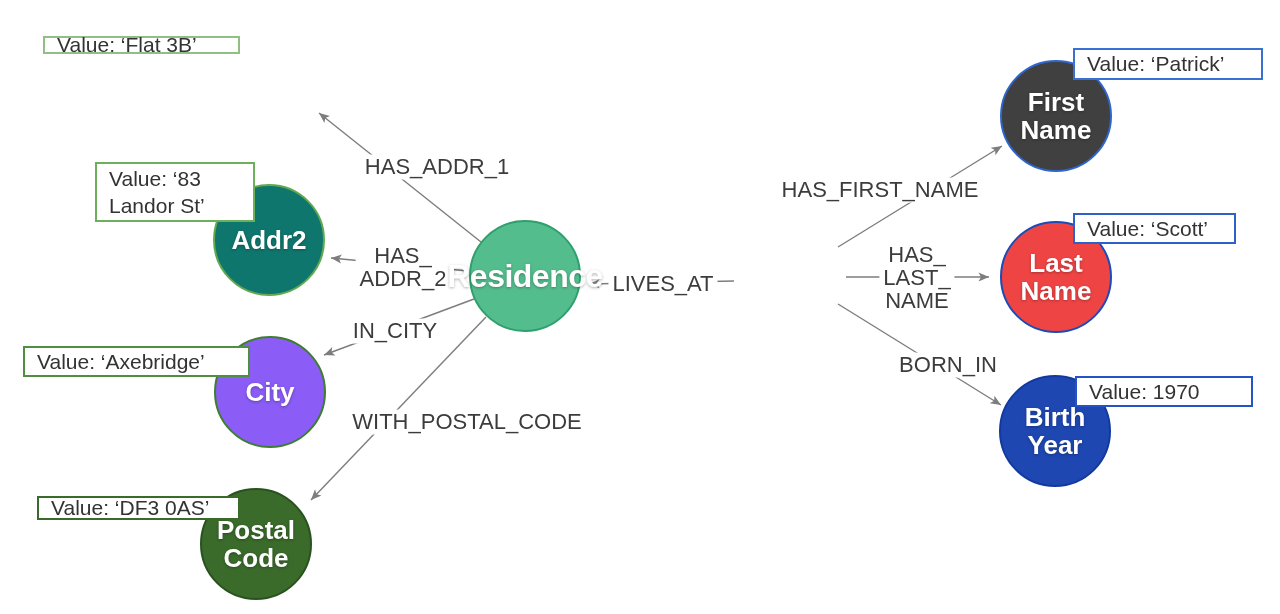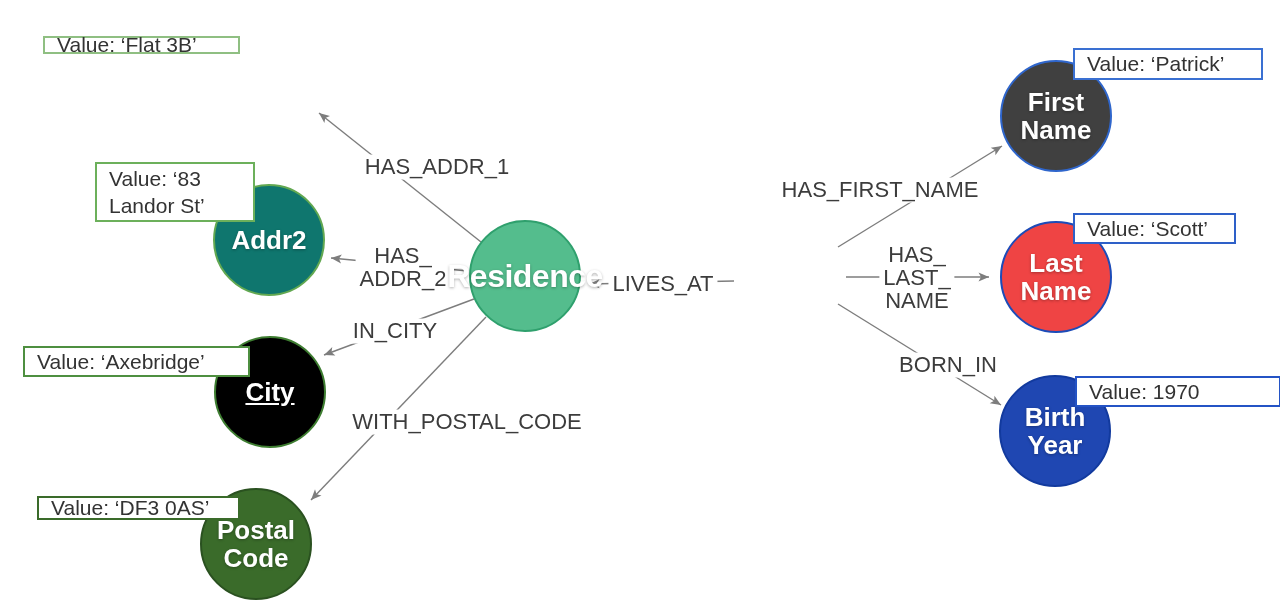--- a/index.html
+++ b/index.html
@@ -60,21 +60,21 @@
     position:absolute;z-index:4;background:#ffffff;border:2px solid #999;
     display:flex;align-items:center;padding:0 12px;
     font-size:21px;color:var(--value-text);white-space:nowrap;
   }
   #val-addr1{left:43px;top:36px;width:197px;height:18px;}
   #val-addr2{left:95px;top:162px;width:160px;height:60px;white-space:normal;line-height:1.3;}
   #val-city{left:15px;top:346px;width:227px;height:31px;margin-left:8px;}
   #val-postal-code{left:37px;top:496px;width:203px;height:24px;}
   #val-first-name{left:1073px;top:48px;width:190px;height:32px;}
   #val-last-name{left:1073px;top:213px;width:163px;height:31px;}
-  #val-birth-year{left:1075px;top:376px;width:206px;height:31px;}
+  #val-birth-year{left:1075px;top:376px;width:178px;height:31px;}
 </style>
 </head>
 <body>
 
 <div class="canvas">
 
   <svg class="edges" width="1280" height="614">
     <defs>
       <marker id="arrowhead" markerWidth="12" markerHeight="10" refX="11" refY="5" orient="auto" markerUnits="userSpaceOnUse">
         <path d="M0.5,0.5 L11,5 L0.5,9.5 L3,5 Z"></path>
@@ -114,21 +114,21 @@
     <span>LAST_</span>
     <span>NAME</span>
   </div>
   <div class="rel" id="rel-born-in">
     <span>BORN_IN</span>
   </div>
 
   <div class="node" id="node-addr2" style="background: #0f766e; border-color: rgb(98, 168, 81);">
     <span class="node-label">Addr2</span>
   </div>
-  <div class="node" id="node-city" style="background: #000000; border-color: rgb(62, 125, 49); text-decoration: underline;">
+  <div class="node" id="node-city" style="background: #8b5cf6; border-color: rgb(62, 125, 49);">
     <span class="node-label">City</span>
   </div>
   <div class="node two-line" id="node-postal-code" style="background: rgb(58, 107, 42); border-color: rgb(42, 81, 32);">
     <span class="node-label">Postal Code</span>
   </div>
   <div class="node" id="node-residence" style="background: rgb(84, 189, 141); border-color: rgb(47, 160, 109);">
     <span class="node-label">Residence</span>
   </div>
   <div class="node two-line" id="node-first-name" style="background: #404040; border-color: rgb(47, 102, 204);">
     <span class="node-label">First Name</span>

